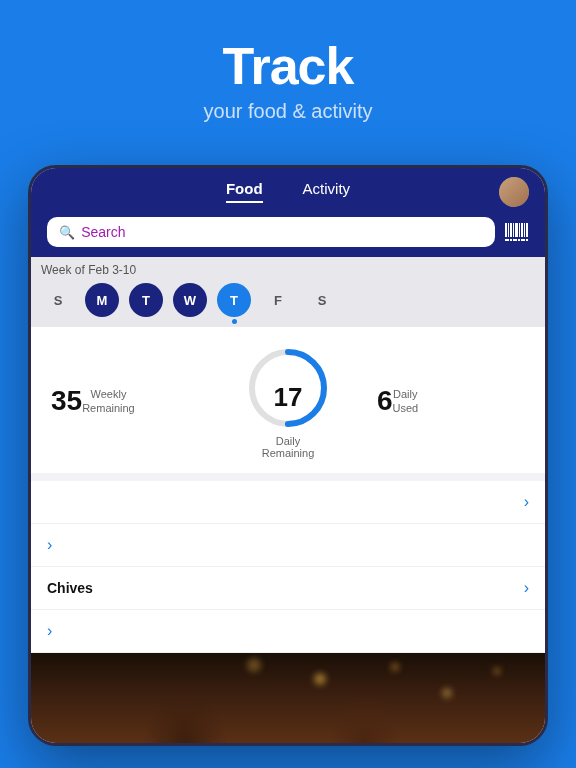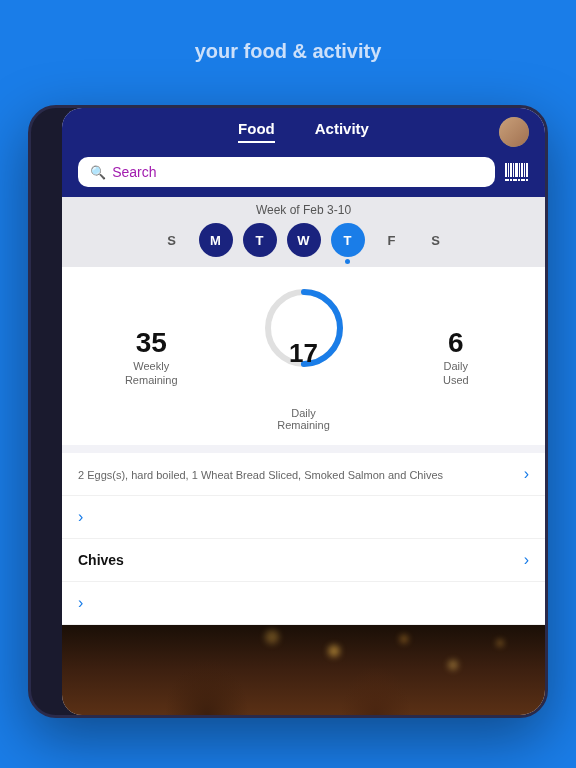--- a/index.html
+++ b/index.html
@@ -27,32 +27,31 @@
       font-size: 52px;
       font-weight: 800;
       color: #ffffff;
       letter-spacing: -1px;
     }
 
     .sub-title {
       font-size: 20px;
       color: #cce0fa;
       margin-top: 4px;
-      font-weight: 700;
+      font-weight: 400;
     }
 
     .device-frame {
       width: 520px;
       background: #1a1a2e;
       border-radius: 28px;
       overflow: hidden;
       margin-top: 22px;
       box-shadow: 0 20px 60px rgba(0,0,0,0.4);
       border: 3px solid #2a2a4a;
-      padding-left: 31px;
     }
 
     .app-screen {
       background: #f2f2f7;
       border-radius: 20px;
       overflow: hidden;
     }
 
     
     .top-nav {
@@ -66,21 +65,21 @@
     .nav-tabs {
       display: flex;
       flex: 1;
       justify-content: center;
       gap: 40px;
     }
 
     .nav-tab {
       color: #ffffff;
       font-size: 15px;
-      font-weight: 700;
+      font-weight: 400;
       padding-bottom: 4px;
       cursor: pointer;
     }
 
     .nav-tab.active {
       border-bottom: 2px solid #ffffff;
       font-weight: 600;
     }
 
     .avatar-circle {
@@ -143,21 +142,20 @@
       width: 24px;
       height: 22px;
     }
 
     
     .week-selector {
       background: #e8e8ec;
       padding: 6px 10px 10px;
       display: flex;
       flex-direction: column;
-      align-items: center;
     }
 
     .week-label {
       font-size: 12px;
       color: #555;
       margin-bottom: 6px;
     }
 
     .day-buttons {
       display: flex;
@@ -204,21 +202,21 @@
     .daily-summary {
       background: #ffffff;
       padding: 16px 20px 14px;
       display: flex;
       align-items: center;
       justify-content: space-between;
     }
 
     .stat-block {
       display: flex;
-      flex-direction: column;
+      flex-direction: row;
       align-items: center;
       flex: 1;
     }
 
     .stat-number {
       font-size: 28px;
       font-weight: 700;
       color: #111;
     }
 
@@ -229,21 +227,20 @@
       line-height: 1.3;
     }
 
     
     .donut-container {
       flex: 1.2;
       display: flex;
       flex-direction: column;
       align-items: center;
       position: relative;
-      gap: 32px;
     }
 
     .donut-svg {
       width: 90px;
       height: 90px;
     }
 
     .donut-center-text {
       position: absolute;
       top: 50%;
@@ -331,20 +328,21 @@
       position: absolute;
       border-radius: 50%;
       background: rgba(255, 200, 100, 0.4);
       filter: blur(3px);
     }
   </style>
 </head>
 <body>
 
 <div class="header-section">
+  <h1 class="main-title">Track</h1>
   <p class="sub-title">your food &amp; activity</p>
 </div>
 
 <div class="device-frame">
   <div class="app-screen">
 
     <div class="top-nav">
       <div class="nav-tabs">
         <span class="nav-tab active">Food</span>
         <span class="nav-tab">Activity</span>
@@ -412,21 +410,20 @@
 
       <div class="stat-block">
         <span class="stat-number">6</span>
         <span class="stat-label-top">Daily<br>Used</span>
       </div>
     </div>
 
     <div class="meal-list">
       <div class="meal-item">
         <div class="meal-content">
-          <div class="meal-detail">2 Eggs(s), hard boiled, 1 Wheat Bread Sliced, Smoked Salmon and Chives</div>
         </div>
         <span class="chevron-right">›</span>
       </div>
 
       <div class="meal-item">
         <span class="chevron-right">›</span>
       </div>
 
       <div class="meal-item">
         <div class="meal-content">

